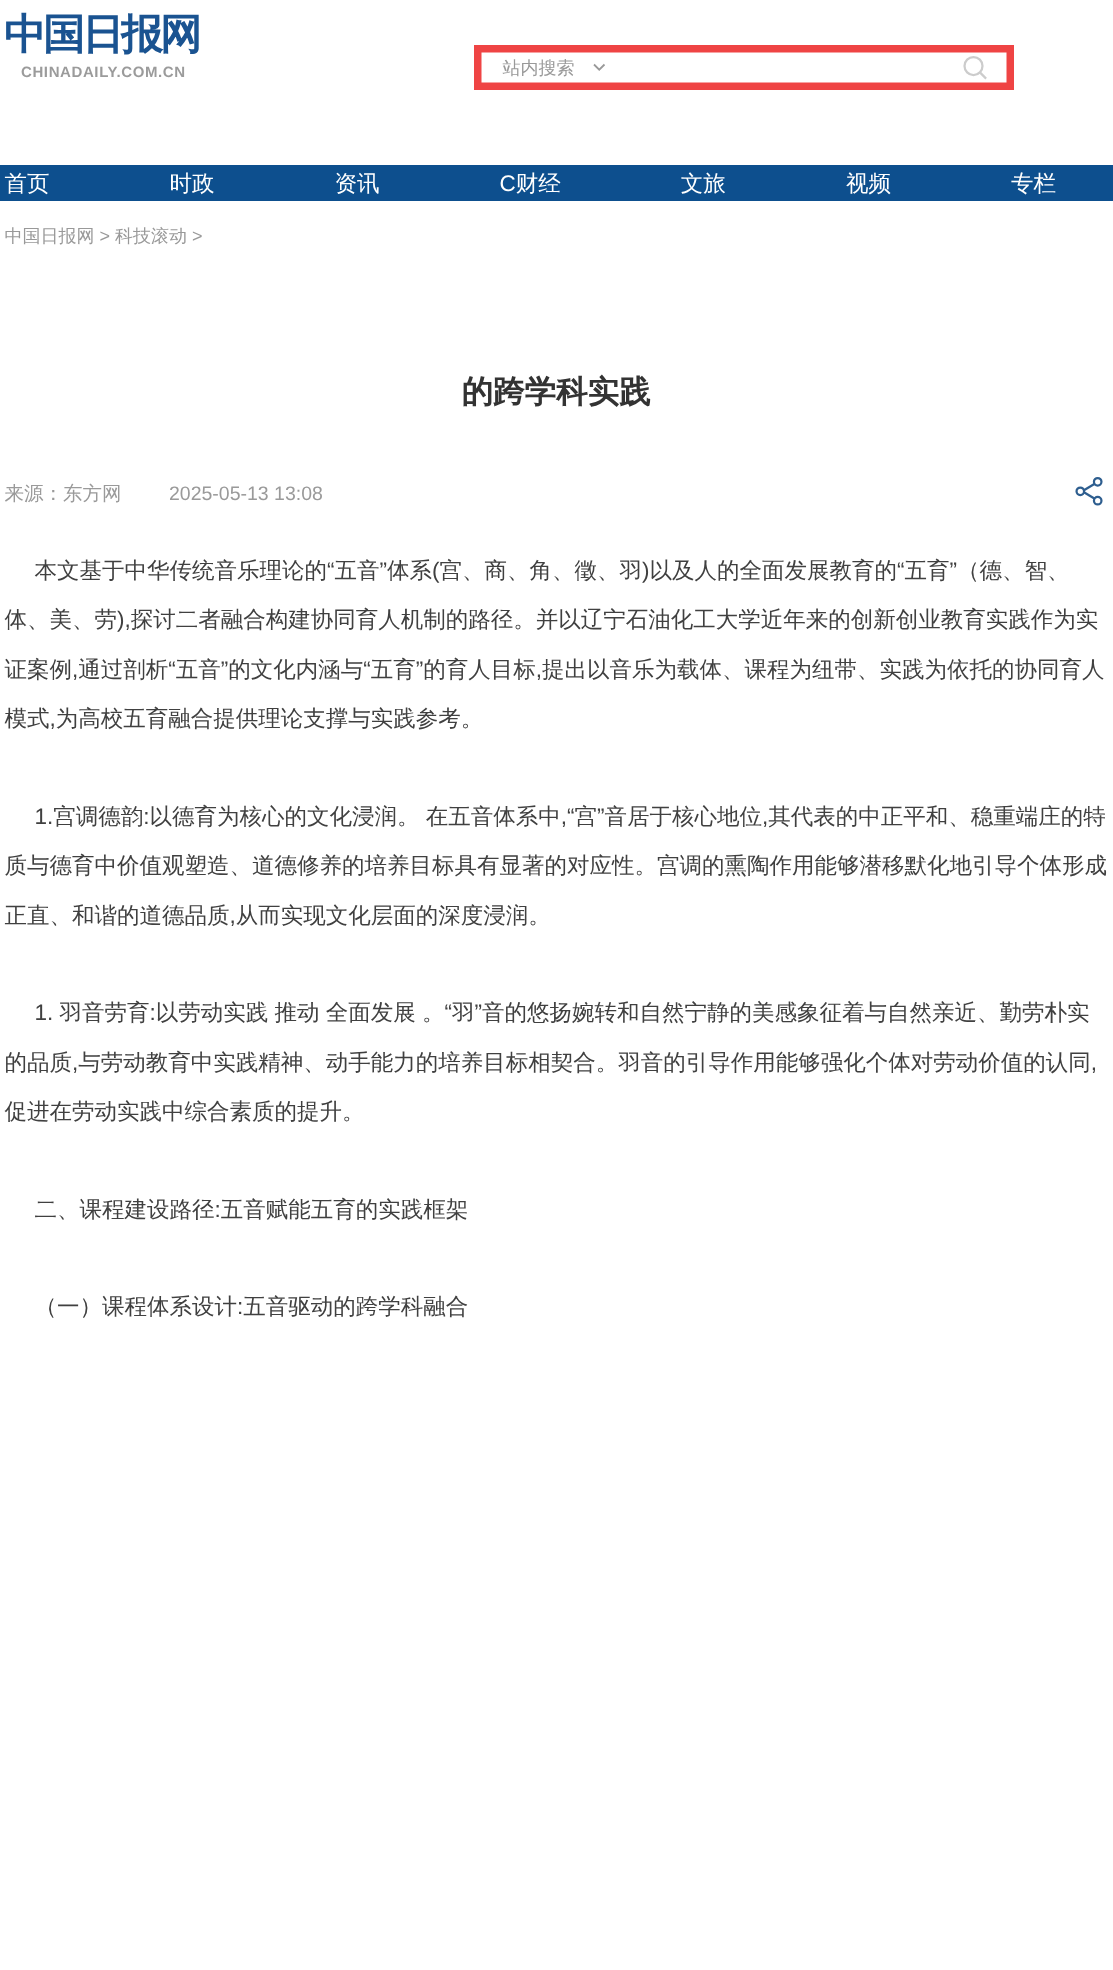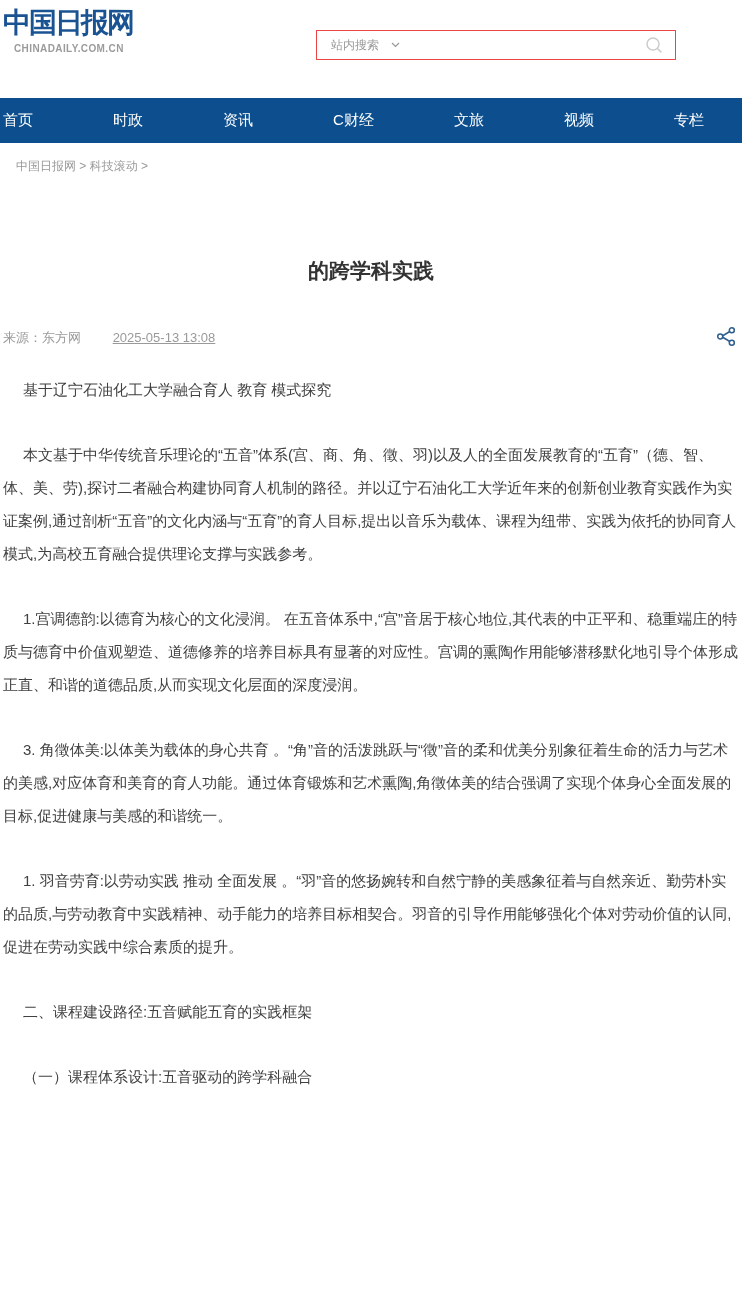--- a/index.html
+++ b/index.html
@@ -3,53 +3,53 @@
 <meta charset="utf-8">
 <style>
   html,body{margin:0;padding:0;background:#fff;}
   body{
     width:742px;
     font-family:"Liberation Sans","DejaVu Sans",sans-serif;
     color:#333;
     -webkit-font-smoothing:antialiased;
   }
   
-  .header{position:relative;height:98px;background:#fff;}
+  .header{position:relative;height:110px;background:#fff;}
   .logo{position:absolute;left:3px;top:6px;cursor:pointer;}
   .logo-cn{
     color:#1a5391;font-size:28px;font-weight:bold;
     font-family:"DejaVu Serif","Liberation Serif",serif;
     letter-spacing:-2px;line-height:34px;
   }
   .logo-en{color:#9b9b9b;font-size:10px;font-weight:bold;letter-spacing:0.4px;margin-top:3px;margin-left:11px;}
   .search-bar{
     position:absolute;left:316px;top:30px;width:360px;height:30px;
-    border:1px solid #ef4444;box-sizing:border-box;background:#fff;
+    border:5px solid #ef4444;box-sizing:border-box;background:#fff;
     display:flex;align-items:center;
   }
   .search-label{color:#999;font-size:12px;margin-left:14px;}
   .search-chevron{margin-left:12px;display:inline-flex;}
   .search-mag{margin-left:auto;margin-right:12px;display:inline-flex;}
   
   .nav{
-    height:45px;background:#0d4f8e;
+    height:24px;background:#0d4f8e;
     display:flex;align-items:center;justify-content:space-between;
     padding:0 38px 0 3px;
   }
   .nav a{color:#fff;font-size:15px;text-decoration:none;white-space:nowrap;}
   
-  .breadcrumb{color:#999;font-size:12px;padding:15px 3px 0 16px;cursor:pointer;}
+  .breadcrumb{color:#999;font-size:12px;padding:15px 3px 0 3px;cursor:pointer;}
   
   .title{
     text-align:center;font-size:21px;font-weight:bold;color:#333;
     line-height:37px;margin:40px auto 0 auto;max-width:720px;
   }
   .meta{position:relative;margin-top:40px;padding:0 3px;color:#9a9a9a;font-size:13px;height:18px;}
   .meta .src{}
-  .meta .time{margin-left:28px;text-decoration:underline;}
+  .meta .time{margin-left:28px;}
   .share-btn{position:absolute;right:5px;top:-3px;cursor:pointer;display:inline-flex;}
   
   .article-body{padding:26px 4px 0 3px;}
   .article-body p{
     font-size:15px;line-height:33px;color:#404040;
     margin:0 0 32px 0;text-indent:20px;
     word-break:break-all;
   }
 </style>
 </head>
@@ -98,20 +98,18 @@
       <line x1="5.5" y1="10.5" x2="15.5" y2="4.5" stroke="#2e5e8f" stroke-width="1.5"></line>
       <line x1="5.5" y1="10.5" x2="15.5" y2="16.5" stroke="#2e5e8f" stroke-width="1.5"></line>
       <circle cx="15.8" cy="4.2" r="2.5" fill="#fff" stroke="#2e5e8f" stroke-width="1.5"></circle>
       <circle cx="4.2" cy="10.5" r="2.5" fill="#fff" stroke="#2e5e8f" stroke-width="1.5"></circle>
       <circle cx="15.8" cy="16.8" r="2.5" fill="#fff" stroke="#2e5e8f" stroke-width="1.5"></circle>
     </svg>
   </span>
 </div>
 
 <div class="article-body" id="article-body">
-    <p>基于辽宁石油化工大学融合育人 教育 模式探究</p>
     <p>本文基于中华传统音乐理论的“五音”体系(宫、商、角、徵、羽)以及人的全面发展教育的“五育”（德、智、体、美、劳),探讨二者融合构建协同育人机制的路径。并以辽宁石油化工大学近年来的创新创业教育实践作为实证案例,通过剖析“五音”的文化内涵与“五育”的育人目标,提出以音乐为载体、课程为纽带、实践为依托的协同育人模式,为高校五育融合提供理论支撑与实践参考。</p>
     <p>1.宫调德韵:以德育为核心的文化浸润。 在五音体系中,“宫”音居于核心地位,其代表的中正平和、稳重端庄的特质与德育中价值观塑造、道德修养的培养目标具有显著的对应性。宫调的熏陶作用能够潜移默化地引导个体形成正直、和谐的道德品质,从而实现文化层面的深度浸润。</p>
-    <p>3. 角徵体美:以体美为载体的身心共育 。“角”音的活泼跳跃与“徵”音的柔和优美分别象征着生命的活力与艺术的美感,对应体育和美育的育人功能。通过体育锻炼和艺术熏陶,角徵体美的结合强调了实现个体身心全面发展的目标,促进健康与美感的和谐统一。</p>
     <p>1. 羽音劳育:以劳动实践 推动 全面发展 。“羽”音的悠扬婉转和自然宁静的美感象征着与自然亲近、勤劳朴实的品质,与劳动教育中实践精神、动手能力的培养目标相契合。羽音的引导作用能够强化个体对劳动价值的认同,促进在劳动实践中综合素质的提升。</p>
     <p>二、课程建设路径:五音赋能五育的实践框架</p>
     <p>（一）课程体系设计:五音驱动的跨学科融合</p>
   </div>
 
 </body></html>

